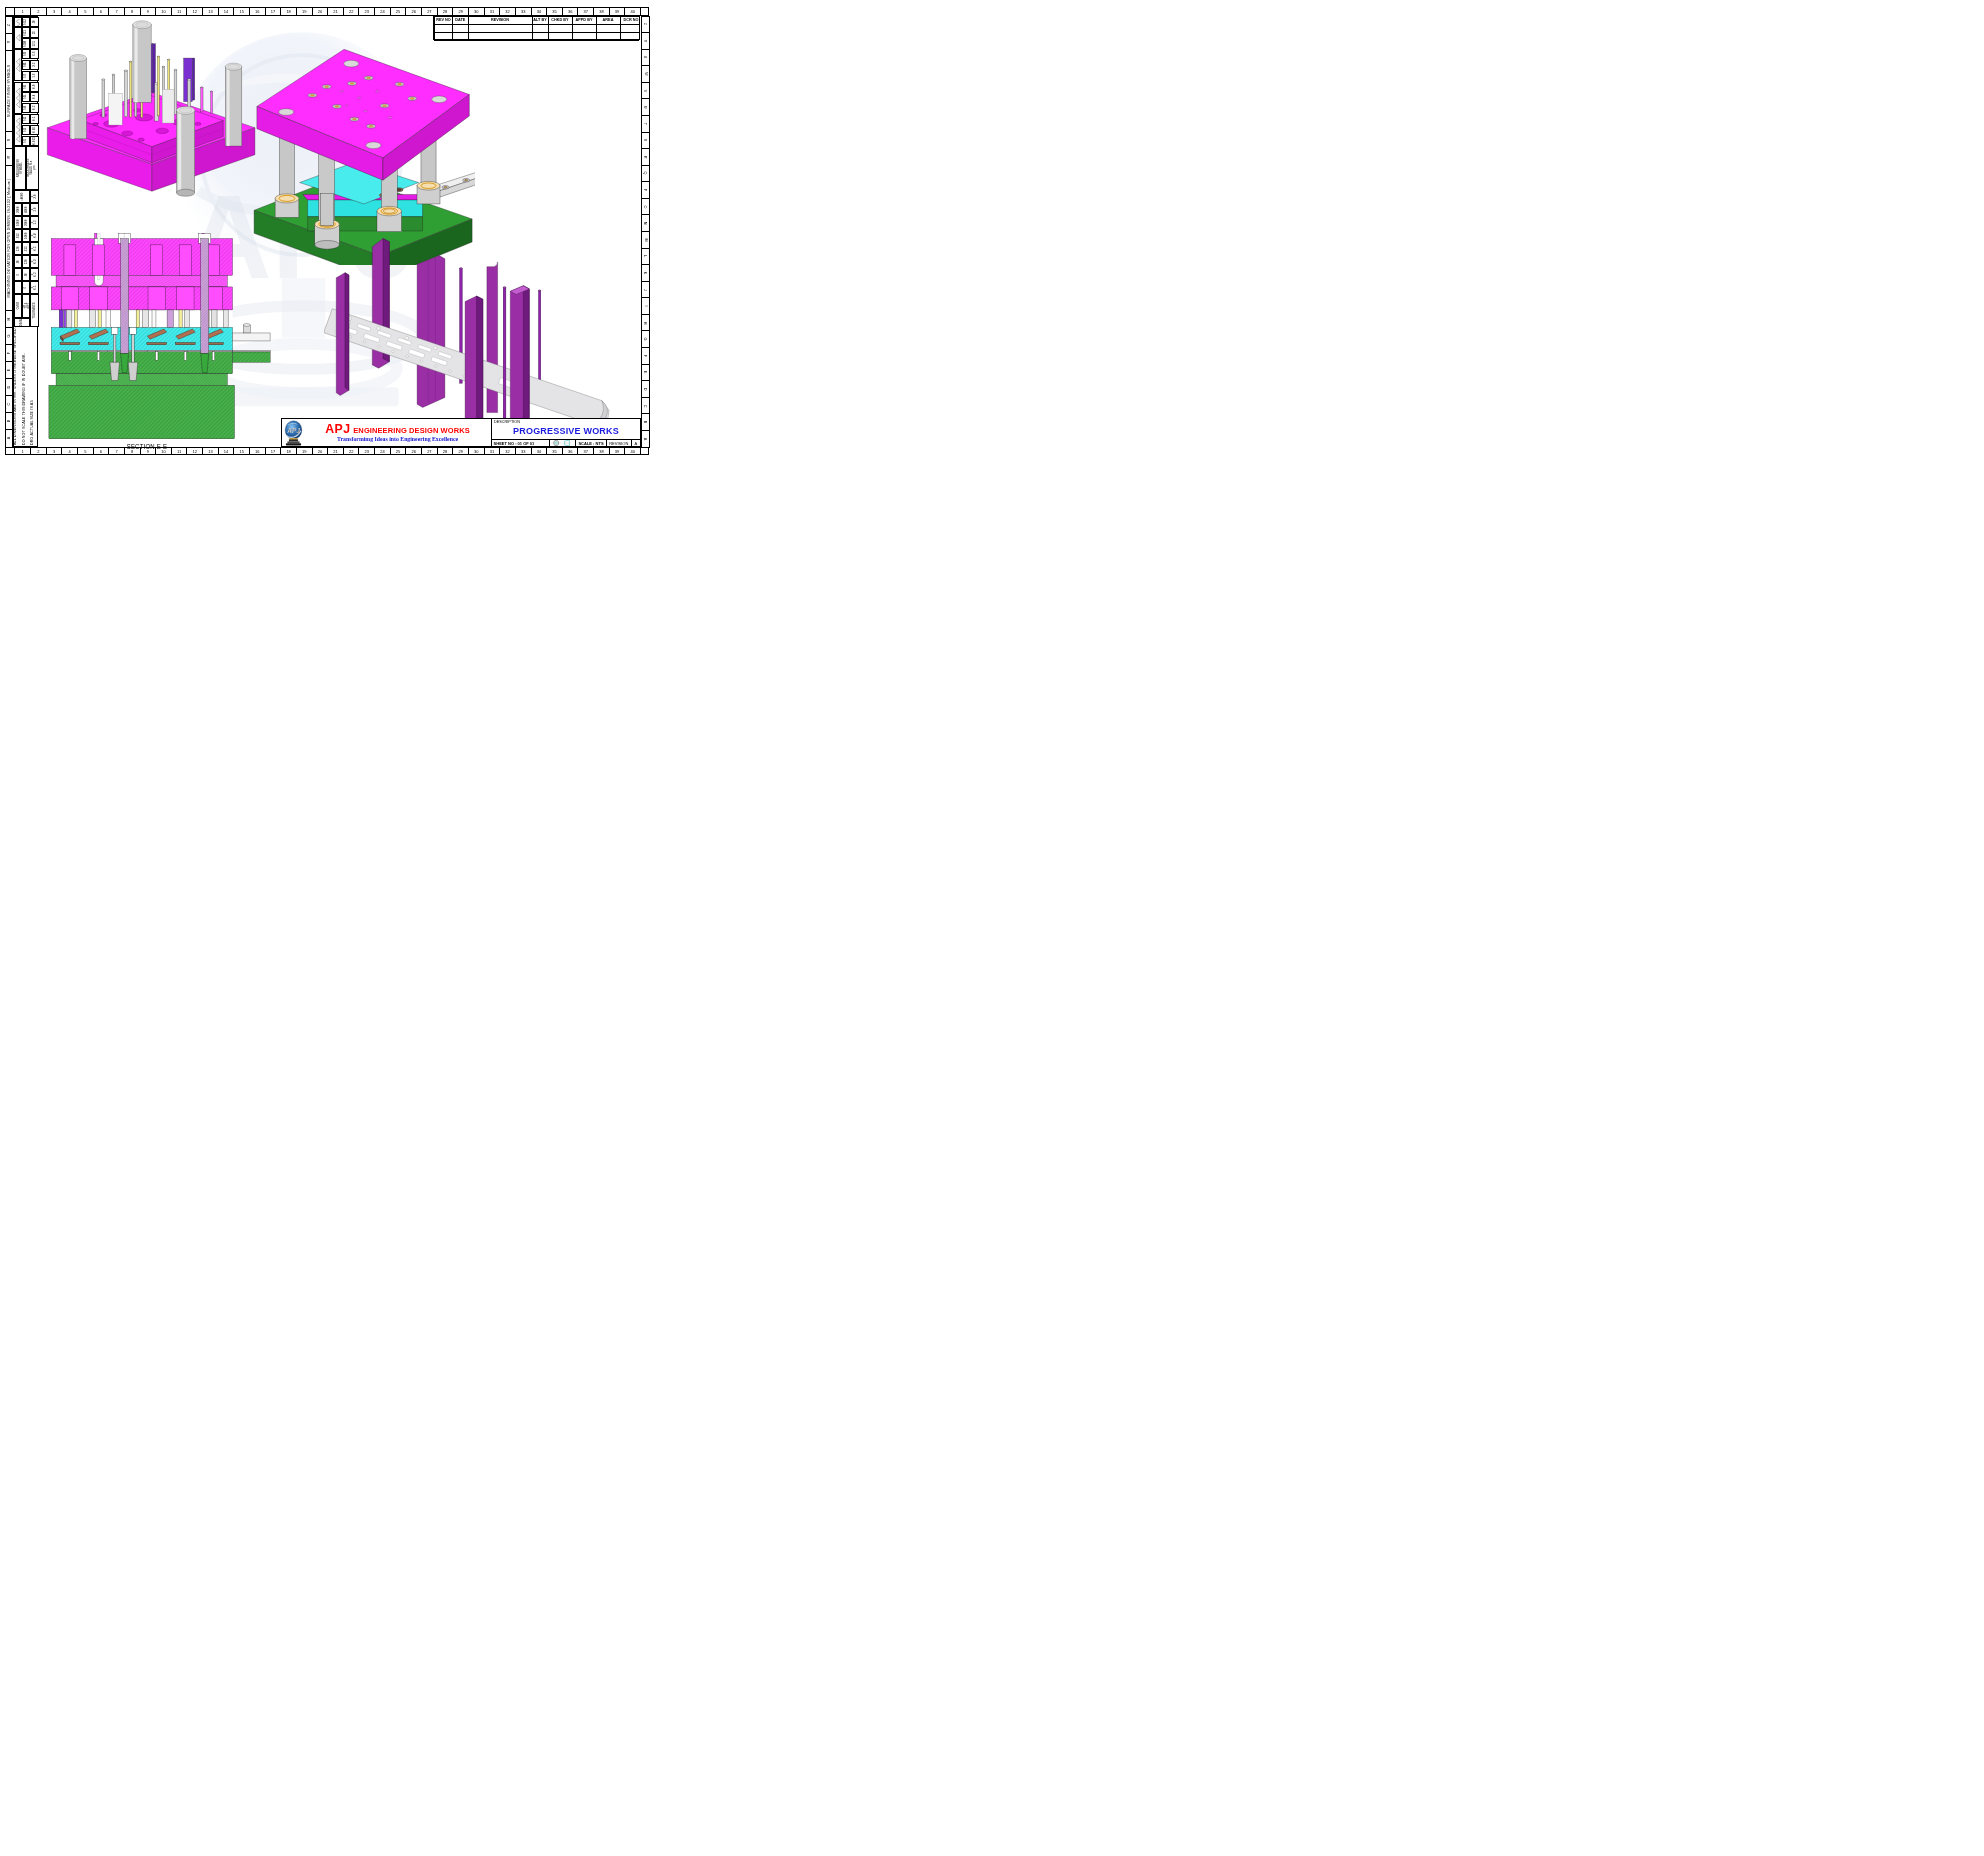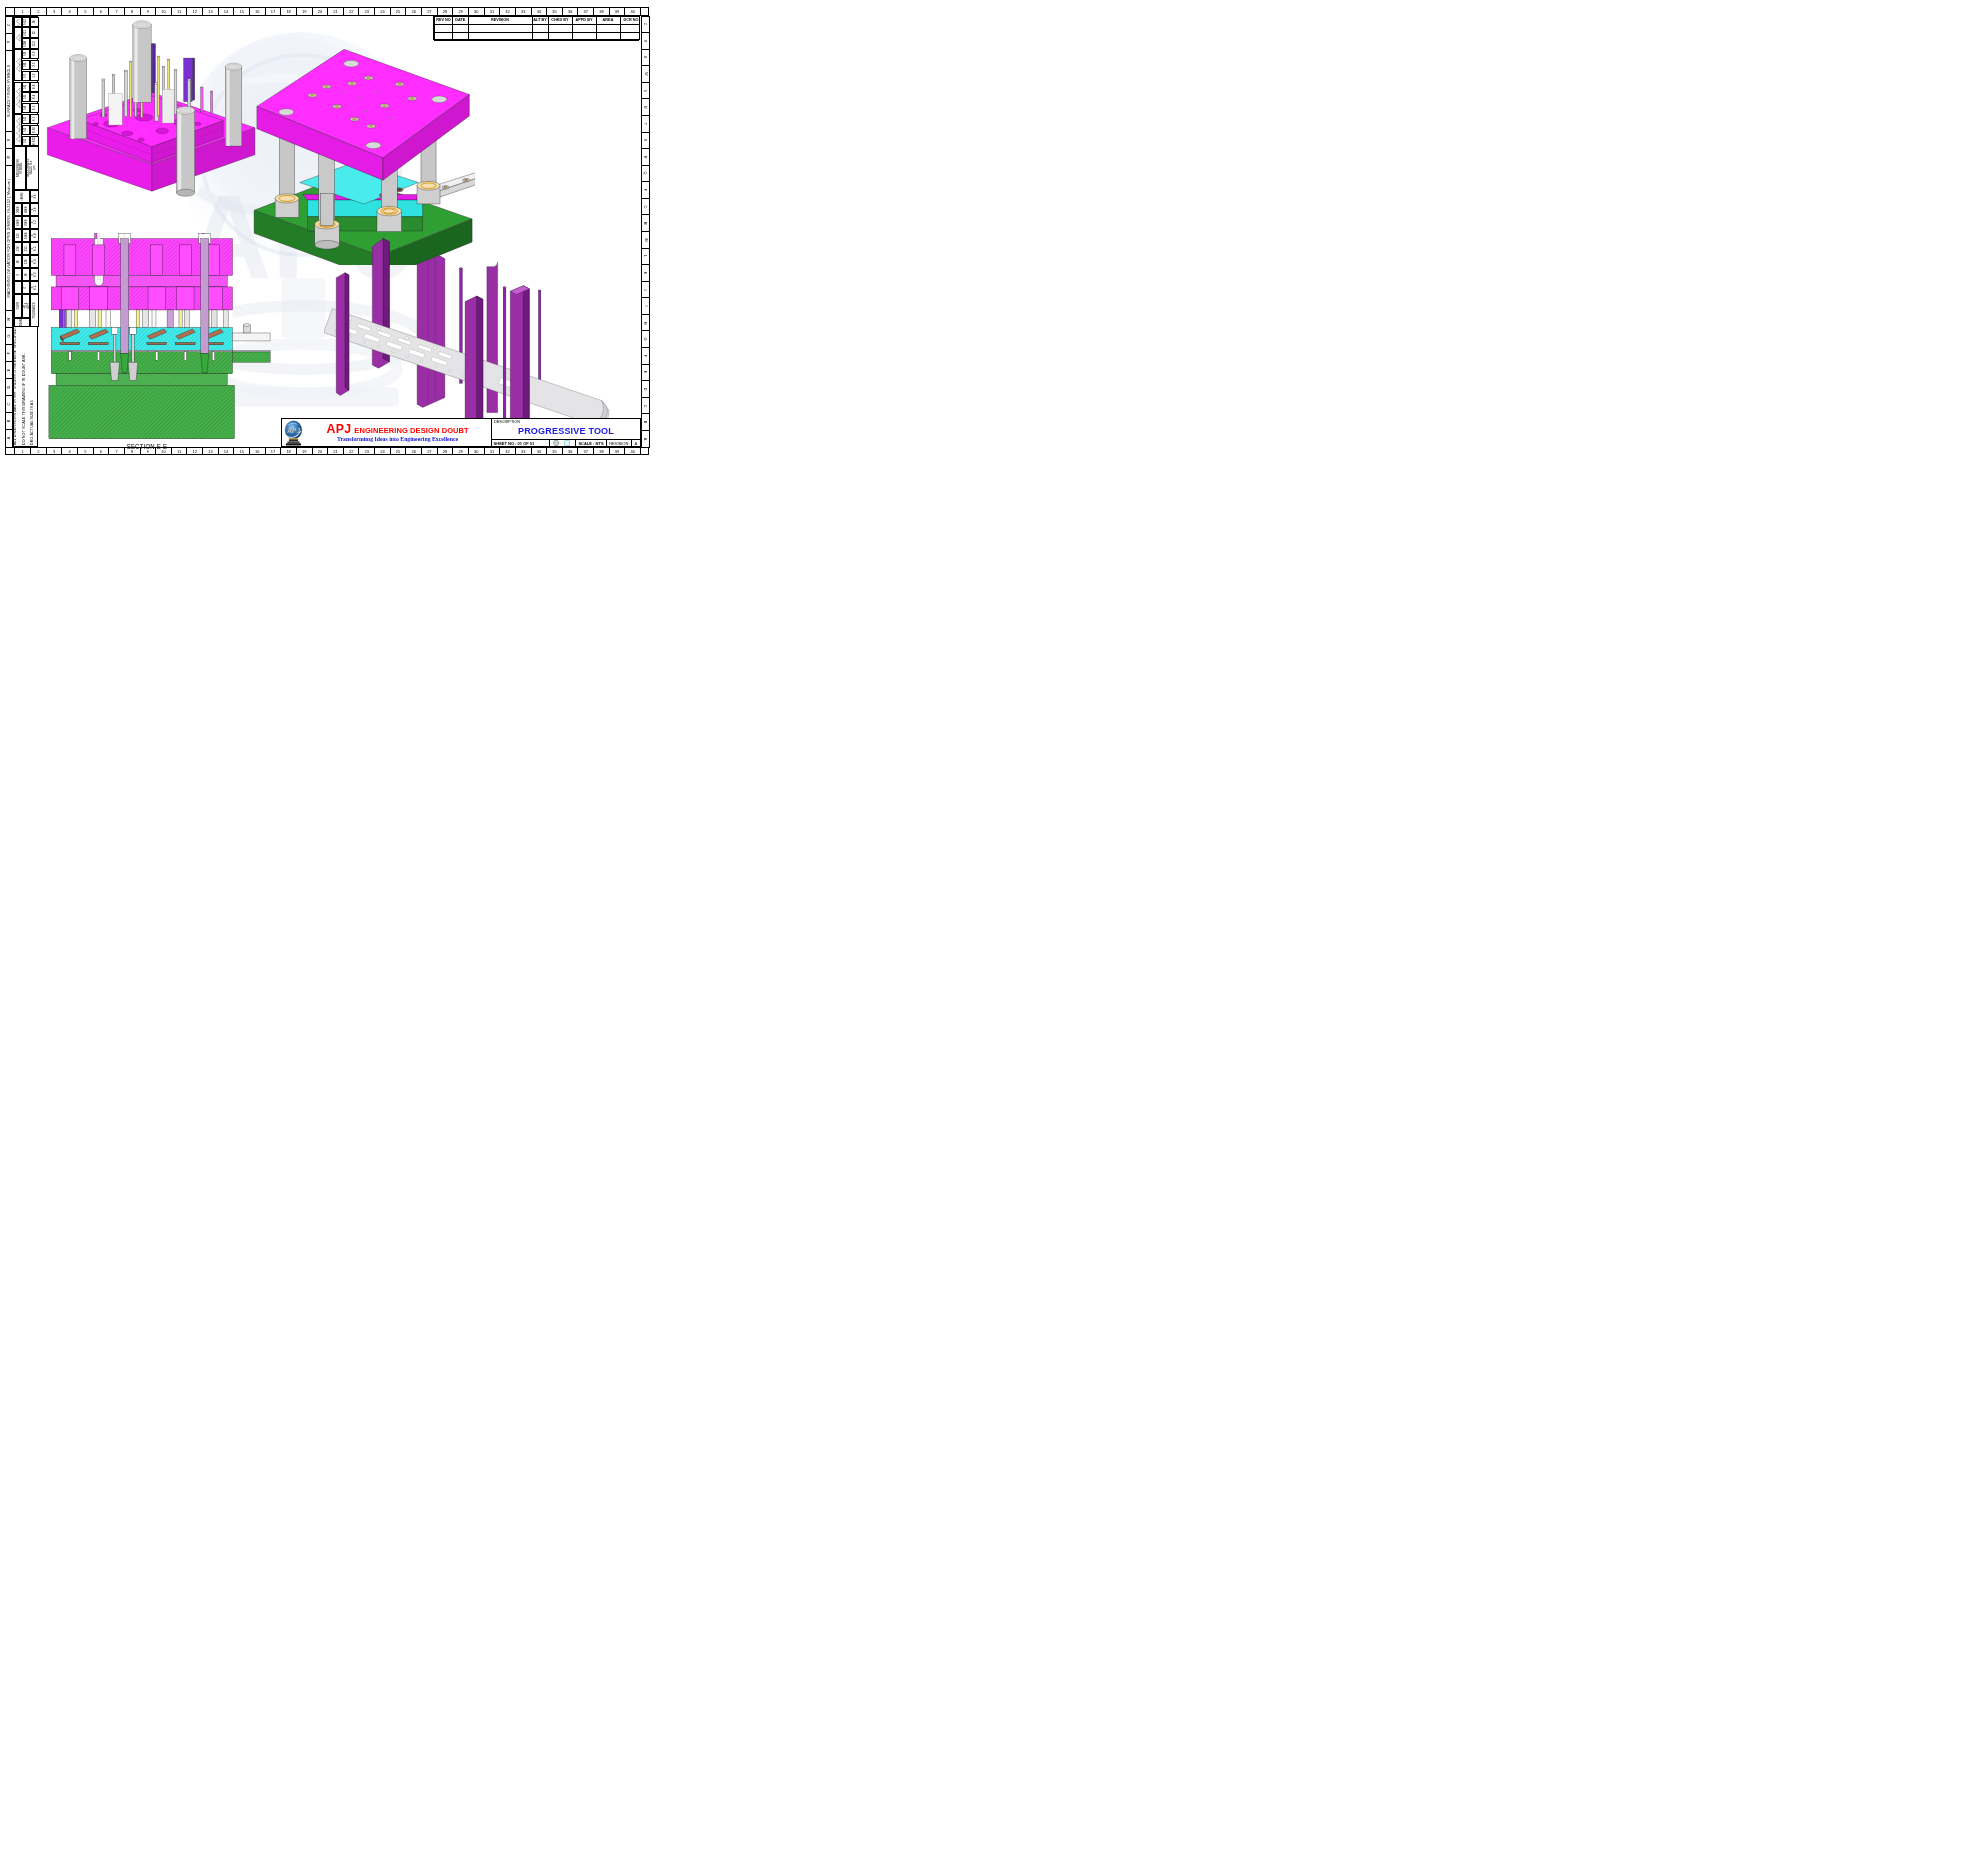--- a/index.html
+++ b/index.html
@@ -963,29 +963,29 @@
         <path d="M6,40 C16,50 36,46 44,28" stroke="#e8ecf2" stroke-width="3" fill="none" opacity=".85"></path>
         <text x="25" y="33" text-anchor="middle" font-family="Liberation Sans,sans-serif" font-weight="bold" font-style="italic" font-size="17" fill="#dde2e8" stroke="#444" stroke-width="0.4">APJ</text>
         <ellipse cx="25" cy="50" rx="13" ry="3" fill="#c8a040"></ellipse>
         <rect x="13" y="51" width="24" height="5" fill="#2a2a2a"></rect>
         <rect x="9" y="56" width="32" height="5" fill="#4a4a4a"></rect>
         <rect x="5" y="61" width="40" height="6" rx="2" fill="#1a1a1a"></rect>
       </svg>
       <div id="tb-company">
         <div id="tb-company-line1">
           <span id="tb-abbr">APJ</span>
-          <span id="tb-name">ENGINEERING DESIGN DOUBT</span>
+          <span id="tb-name">ENGINEERING DESIGN WORKS</span>
         </div>
         <div id="tb-tagline">Transformimg Ideas into Engineering Excellence</div>
       </div>
     </div>
     <div id="tb-right">
       <div id="tb-desc">
         <div id="tb-desc-label">DESCRIPTION</div>
-        <div id="tb-desc-value">PROGRESSIVE TOOL</div>
+        <div id="tb-desc-value">PROGRESSIVE WORKS</div>
       </div>
       <div id="tb-bottom">
         <div class="cell" style="width:57px;border-left:none;justify-content:flex-start;padding-left:1.6px;font-weight:bold;">
           <span>SHEET NO : 01 OF 01</span>
         </div>
         <div class="cell" style="width:26px;">
           <svg width="24" height="6" viewBox="0 0 60 15">
             <line x1="1" y1="7.5" x2="28" y2="7.5" stroke="#aaa" stroke-width="0.7"></line>
             <line x1="13" y1="0" x2="13" y2="15" stroke="#aaa" stroke-width="0.7"></line>
             <ellipse cx="13" cy="7.5" rx="6.2" ry="7" fill="none" stroke="#000" stroke-width="0.9"></ellipse>

